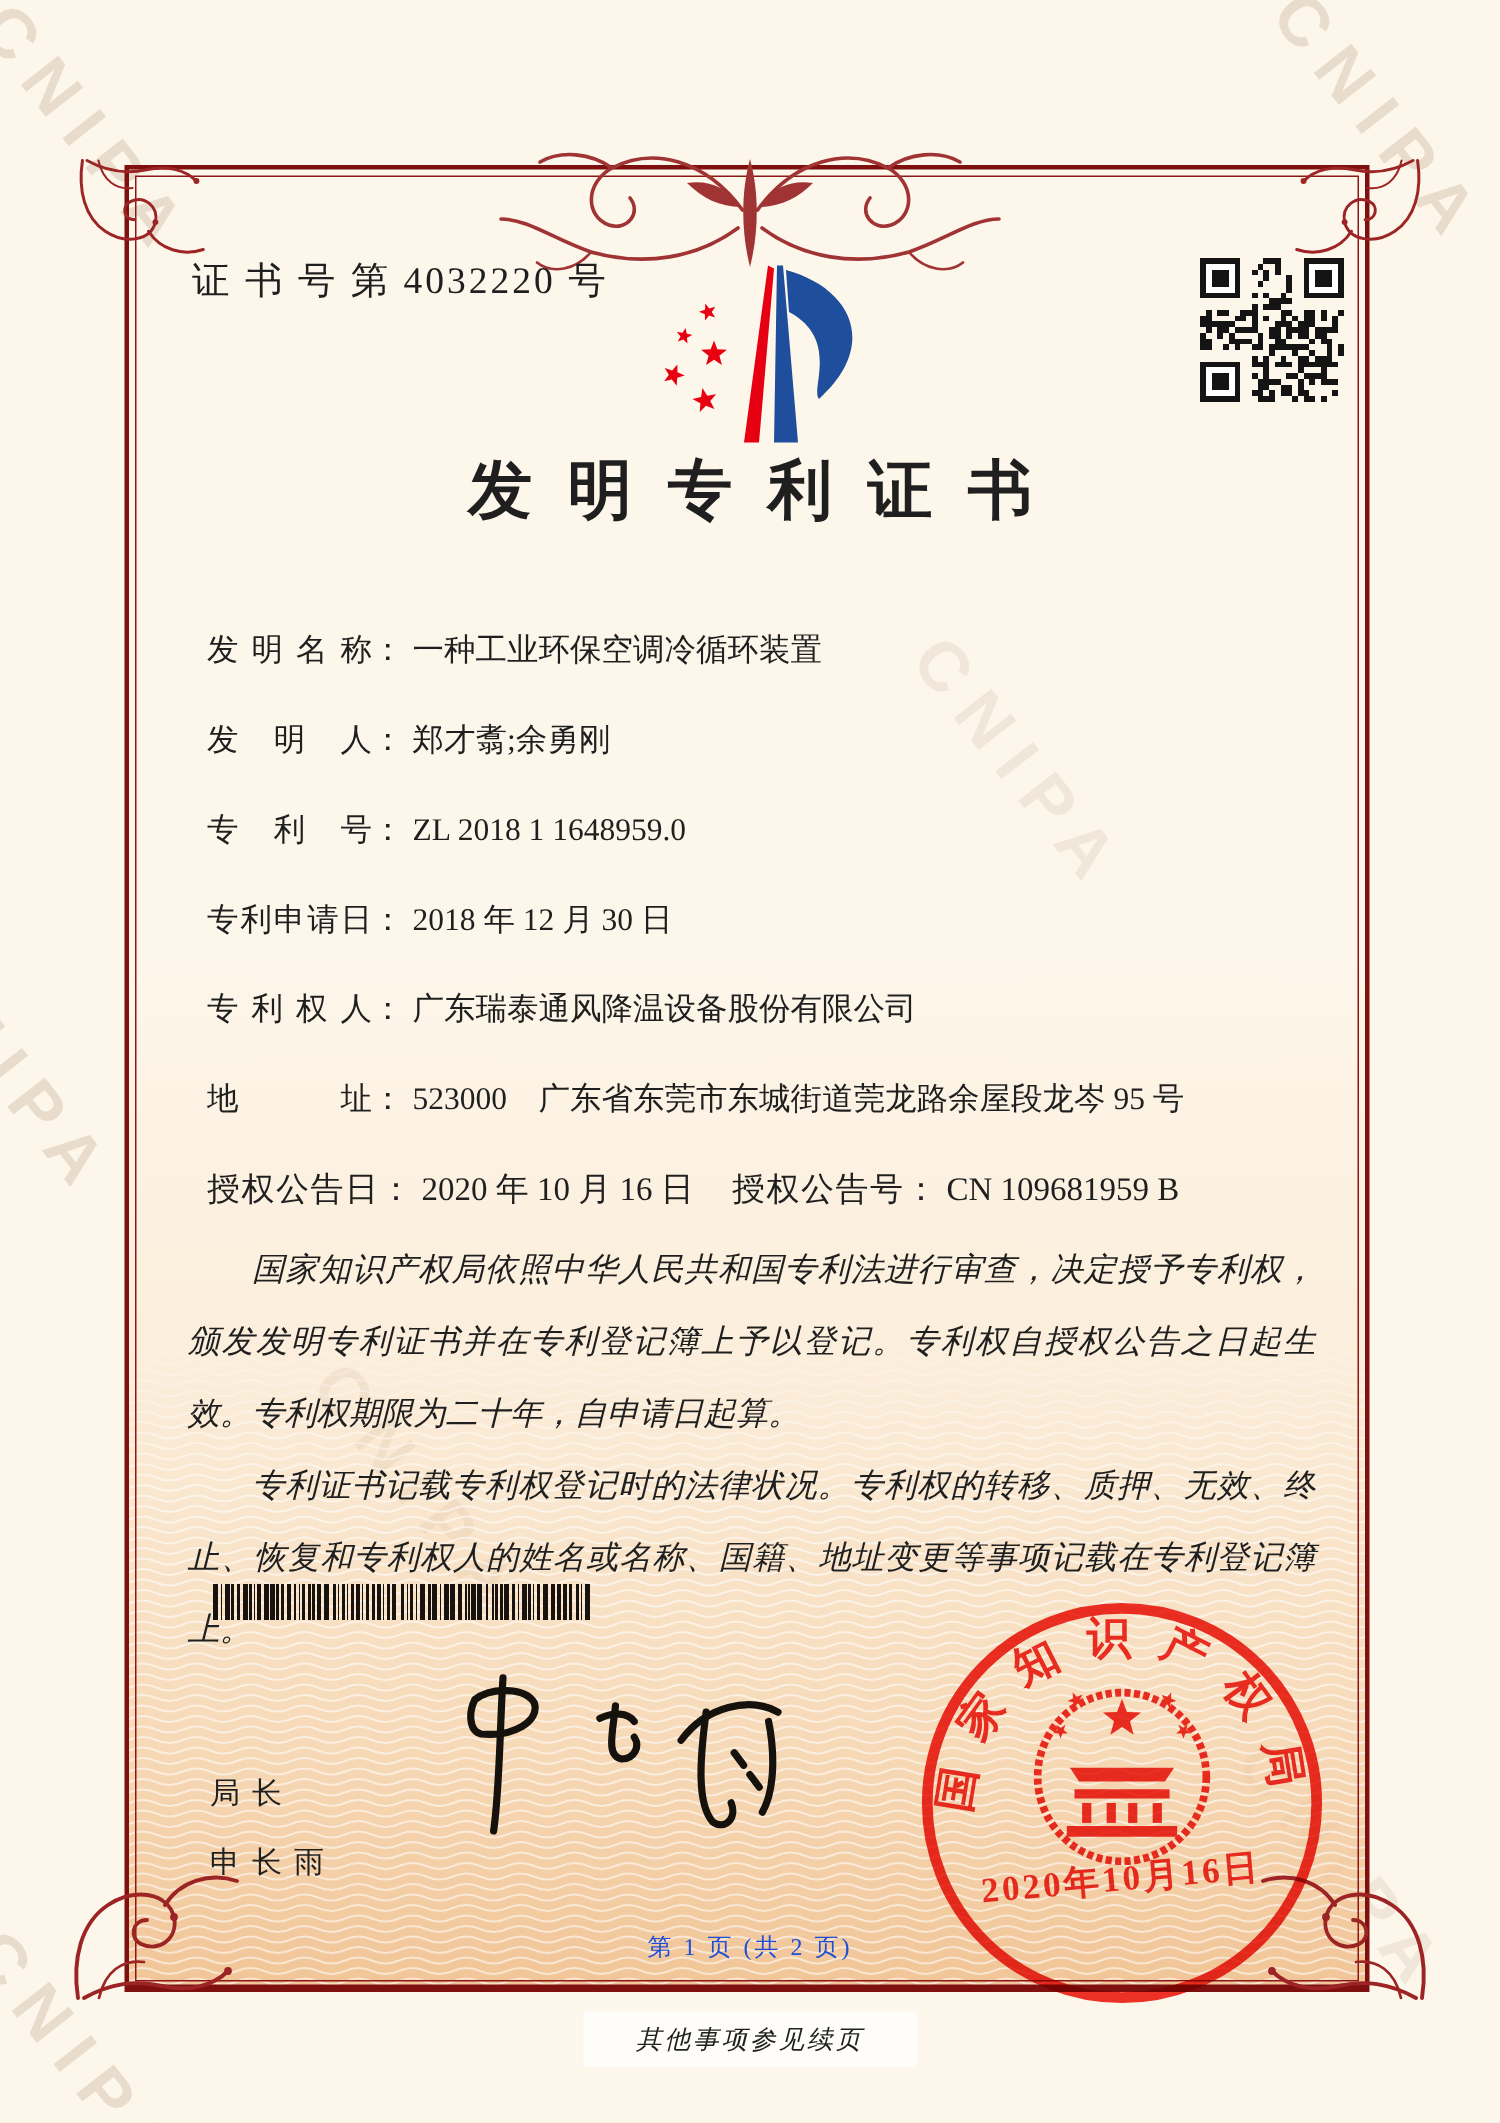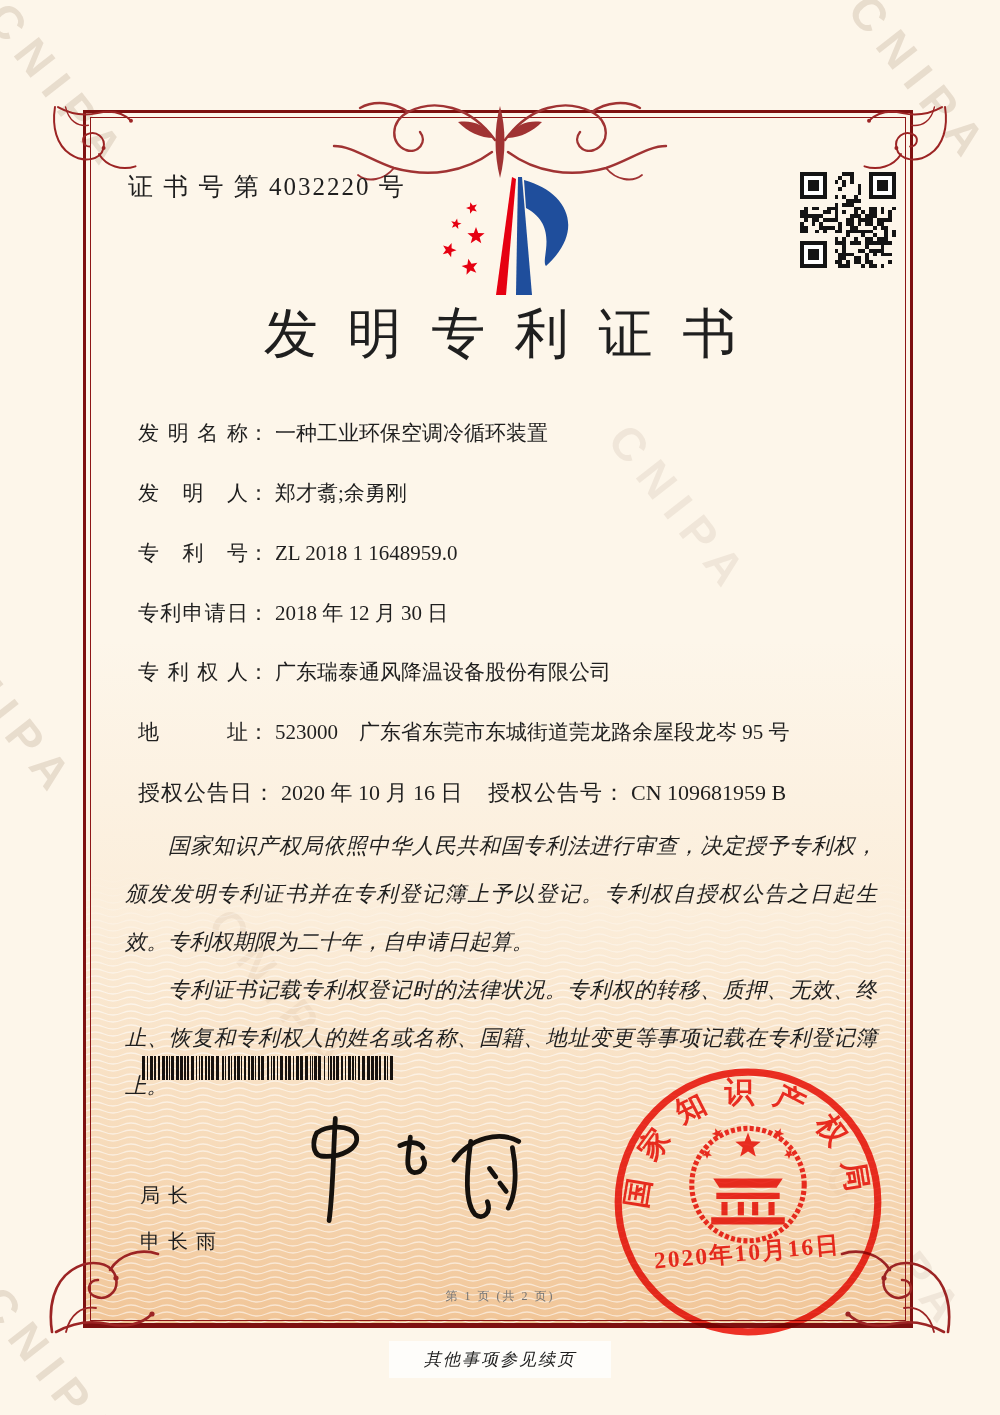--- a/index.html
+++ b/index.html
@@ -21,38 +21,38 @@
   .frame-outer{position:absolute;z-index:4;left:83px;top:110px;width:830px;height:1218px;
         border:3px solid #7e1010;border-bottom-width:5px;box-sizing:border-box;}
   .frame-inner{position:absolute;z-index:4;left:90px;top:117px;width:816px;height:1204px;
         border:1px solid #8d1717;box-sizing:border-box;}
   .orn{position:absolute;z-index:5;pointer-events:none;}
   
   .cert-no{position:absolute;z-index:6;left:128px;top:170px;font-size:25px;letter-spacing:2px;}
   .logo{position:absolute;z-index:6;left:420px;top:168px;}
   .qr{position:absolute;z-index:6;left:800px;top:172px;}
   .title{position:absolute;z-index:6;left:0;top:298px;width:100%;text-align:center;
-        font-size:54px;font-weight:400;letter-spacing:.55em;text-indent:.55em;}
+        font-size:43px;font-weight:700;letter-spacing:.55em;text-indent:.55em;}
   .fields{position:absolute;z-index:6;left:138px;top:419px;width:740px;font-size:21px;}
   .row{position:absolute;left:0;white-space:nowrap;}
   .r1{top:0}.r2{top:60px}.r3{top:120px}.r4{top:180px}.r5{top:239px}.r6{top:299px}
   .lbl{display:inline-block;width:110px;text-align:justify;text-align-last:justify;vertical-align:top;}
   .colon{display:inline-block;margin-right:6px;}
   .grant{position:absolute;z-index:6;left:138px;top:778px;width:740px;font-size:22px;white-space:nowrap;}
   .grant .right{position:absolute;left:350px;top:0;}
   .grant .glbl{letter-spacing:1px;}
   .paras{position:absolute;z-index:6;left:125px;top:822px;width:752px;font-size:21.5px;line-height:48px;
         text-align:justify;font-style:italic;}
   .paras p{margin:0;text-indent:2em;}
   .barcode{position:absolute;z-index:6;left:140px;top:1056px;}
   .signer{position:absolute;z-index:6;left:140px;font-size:20px;letter-spacing:8px;margin-top:36px;}
   .signer.t1{top:1146px;}.signer.t2{top:1192px;}
   .signature{position:absolute;z-index:6;left:262px;top:1106px;}
   .seal{position:absolute;z-index:7;left:610px;top:1064px;mix-blend-mode:multiply;}
-  .pageno{position:absolute;z-index:6;left:0;top:1288px;width:100%;text-align:center;font-size:12px;color:#737373;letter-spacing:2px;}
+  .pageno{position:absolute;z-index:6;left:0;top:1288px;width:100%;text-align:center;font-size:16px;color:#1d4ed8;letter-spacing:2px;}
   .note{position:absolute;z-index:8;left:389px;top:1341px;width:222px;height:37px;background:#fefdfa;
         display:flex;align-items:center;justify-content:center;font-size:17px;font-style:italic;letter-spacing:2px;}
 </style>
 </head>
 <body>
 
 <div class="page">
 
   <div class="wm" style="left:18px;top:-8px">CNIPA</div>
   <div class="wm" style="left:880px;top:-16px">CNIPA</div>

